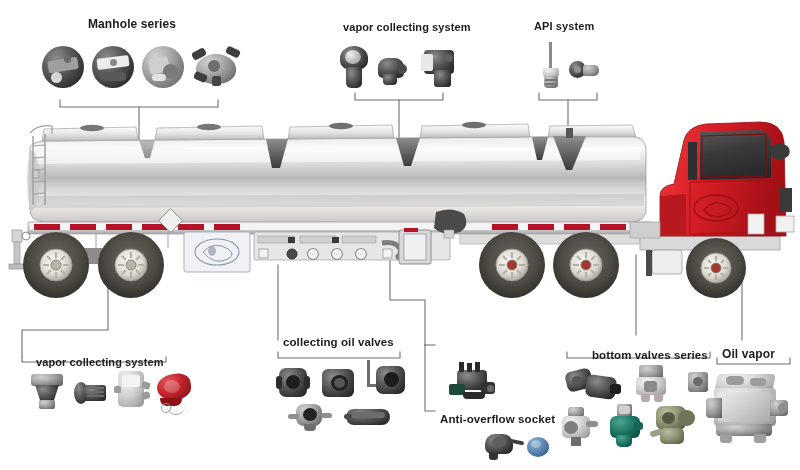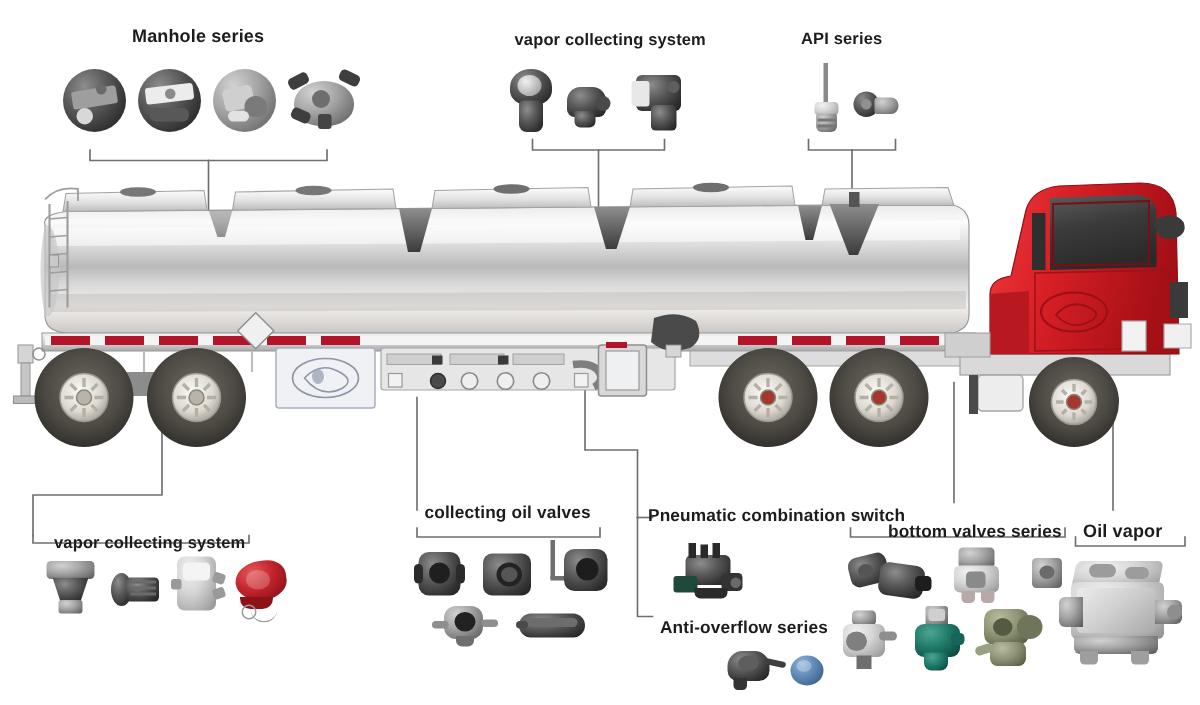--- a/index.html
+++ b/index.html
@@ -382,21 +382,21 @@
 
   <div class="part" style="left:420px;top:48px;width:36px;height:40px;">
     <div class="shape blur1" style="width:100%;height:100%;">
       <div class="mdark" style="position:absolute;left:4px;top:2px;width:30px;height:24px;border-radius:4px;"></div>
       <div style="position:absolute;left:1px;top:6px;width:12px;height:17px;background:#e8e8e8;border-radius:2px;"></div>
       <div class="mdark" style="position:absolute;left:14px;top:22px;width:17px;height:17px;border-radius:3px;"></div>
       <div style="position:absolute;left:25px;top:6px;width:8px;height:8px;background:#5e5e5e;border-radius:50%;"></div>
     </div>
   </div>
 
-  <div class="lbl sz11" style="left:534px;top:21px;">API series</div>
+  <div class="lbl sz11" style="left:534px;top:21px;">API system</div>
 
   <div class="part" style="left:540px;top:42px;width:22px;height:48px;">
     <div class="shape blur1" style="width:100%;height:100%;">
       <div style="position:absolute;left:9px;top:0;width:3px;height:28px;background:#8a8a8a;"></div>
       <div class="mlight" style="position:absolute;left:3px;top:26px;width:16px;height:9px;border-radius:3px;"></div>
       <div class="mmid" style="position:absolute;left:4px;top:34px;width:14px;height:12px;border-radius:2px 2px 4px 4px;"></div>
       <div style="position:absolute;left:5px;top:37px;width:12px;height:2px;background:#777;"></div>
       <div style="position:absolute;left:5px;top:41px;width:12px;height:2px;background:#777;"></div>
     </div>
   </div>
@@ -489,36 +489,35 @@
   </div>
 
   <div class="part" style="left:344px;top:406px;width:48px;height:22px;">
     <div class="shape blur1" style="width:100%;height:100%;">
       <div class="mdark" style="position:absolute;left:2px;top:3px;width:44px;height:16px;border-radius:9px;"></div>
       <div style="position:absolute;left:7px;top:6px;width:34px;height:6px;background:#6d6d6d;border-radius:4px;"></div>
       <div style="position:absolute;left:0px;top:8px;width:8px;height:5px;background:#4a4a4a;border-radius:3px;"></div>
     </div>
   </div>
 
-  <div class="lbl sz115" style="left:432px;top:339px;">Pneumatic combination switch</div>
 
   <div class="part" style="left:447px;top:362px;width:50px;height:40px;">
     <div class="shape blur1" style="width:100%;height:100%;">
       <div class="mdark" style="position:absolute;left:10px;top:8px;width:30px;height:20px;border-radius:4px;"></div>
       <div style="position:absolute;left:12px;top:0px;width:5px;height:10px;background:#2a2a2a;"></div>
       <div style="position:absolute;left:20px;top:1px;width:5px;height:9px;background:#2a2a2a;"></div>
       <div style="position:absolute;left:28px;top:0px;width:5px;height:10px;background:#2a2a2a;"></div>
       <div style="position:absolute;left:2px;top:22px;width:16px;height:11px;background:#1f4a3b;border-radius:2px;"></div>
       <div style="position:absolute;left:34px;top:20px;width:14px;height:12px;background:#333;border-radius:3px;"></div>
       <div style="position:absolute;left:40px;top:23px;width:7px;height:7px;background:#6a6a6a;border-radius:50%;"></div>
       <div style="position:absolute;left:16px;top:30px;width:22px;height:7px;background:#2b2b2b;border-radius:0 0 4px 4px;"></div>
     </div>
   </div>
 
-  <div class="lbl sz115" style="left:440px;top:414px;">Anti-overflow series</div>
+  <div class="lbl sz115" style="left:440px;top:414px;">Anti-overflow socket</div>
 
   <div class="part" style="left:483px;top:432px;width:42px;height:30px;">
     <div class="shape blur1" style="width:100%;height:100%;">
       <div class="mdark" style="position:absolute;left:2px;top:2px;width:28px;height:20px;border-radius:10px 10px 7px 7px;"></div>
       <div style="position:absolute;left:9px;top:5px;width:14px;height:10px;background:#5e5e5e;border-radius:50%;"></div>
       <div style="position:absolute;left:26px;top:8px;width:15px;height:4px;background:#3e3e3e;border-radius:2px;transform:rotate(12deg);"></div>
       <div style="position:absolute;left:6px;top:20px;width:9px;height:8px;background:#333;border-radius:0 0 3px 3px;"></div>
     </div>
   </div>
 

